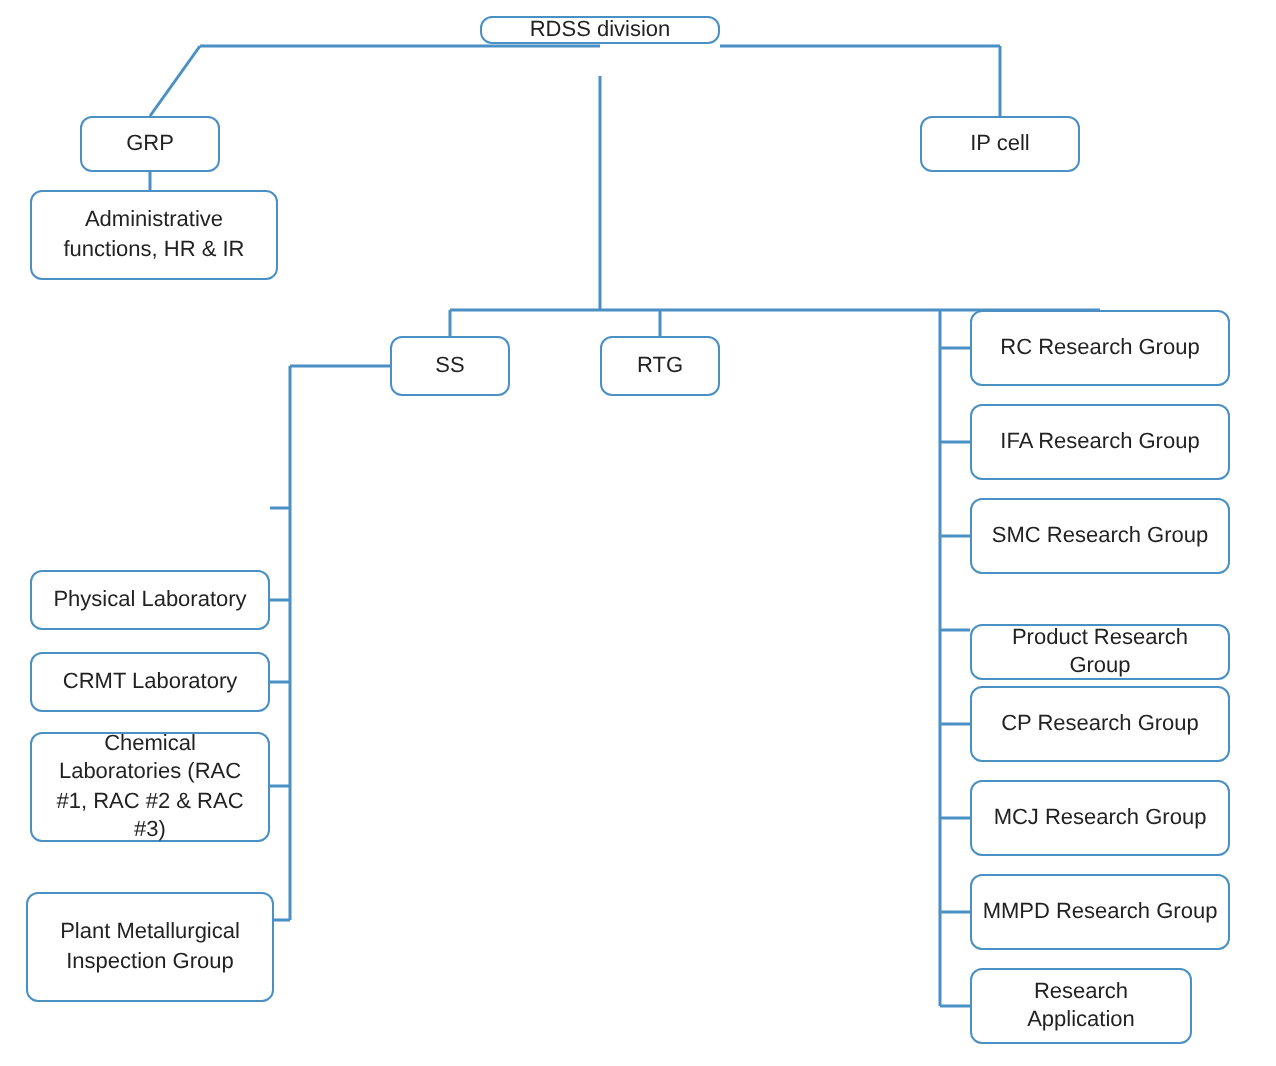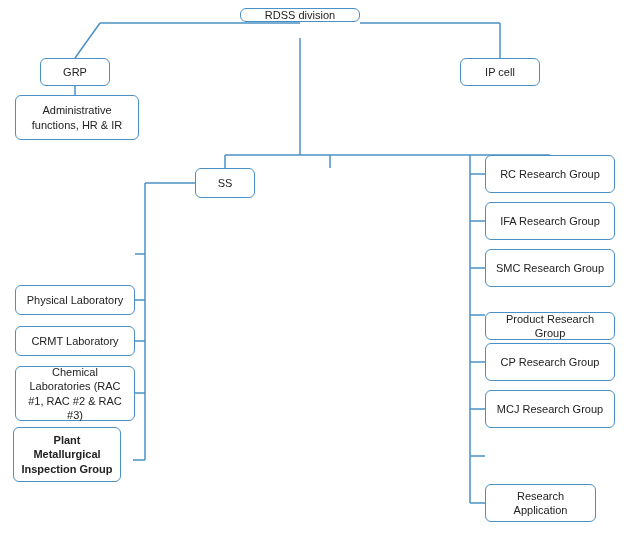--- a/index.html
+++ b/index.html
@@ -92,24 +92,26 @@
     <line x1="145" y1="393" x2="135" y2="393" stroke="#4a90c4" stroke-width="1.5"></line>
 
     <line x1="145" y1="460" x2="133" y2="460" stroke="#4a90c4" stroke-width="1.5"></line>
   </svg>
 
   <div class="node" style="left:240px;top:8px;width:120px;height:14px;">RDSS division</div>
   <div class="node" style="left:40px;top:58px;width:70px;height:28px;">GRP</div>
   <div class="node" style="left:15px;top:95px;width:124px;height:45px;">Administrative functions, HR &amp; IR</div>
   <div class="node" style="left:460px;top:58px;width:80px;height:28px;">IP cell</div>
   <div class="node" style="left:195px;top:168px;width:60px;height:30px;">SS</div>
+  <div class="node" style="left:300px;top:168px;width:60px;height:30px;">RTG</div>
   <div class="node" style="left:15px;top:285px;width:120px;height:30px;">Physical Laboratory</div>
   <div class="node" style="left:15px;top:326px;width:120px;height:30px;">CRMT Laboratory</div>
   <div class="node" style="left:15px;top:366px;width:120px;height:55px;">Chemical Laboratories (RAC #1, RAC #2 &amp; RAC #3)</div>
-  <div class="node" style="left:13px;top:427px;width:108px;height:55px;font-weight:bold;">Plant Metallurgical Inspection Group</div>
+  <div class="node" style="left:13px;top:446px;width:124px;height:55px;">Plant Metallurgical Inspection Group</div>
   <div class="node" style="left:485px;top:155px;width:130px;height:38px;">RC Research Group</div>
   <div class="node" style="left:485px;top:202px;width:130px;height:38px;">IFA Research Group</div>
   <div class="node" style="left:485px;top:249px;width:130px;height:38px;">SMC Research Group</div>
   <div class="node" style="left:485px;top:312px;width:130px;height:28px;">Product Research Group</div>
   <div class="node" style="left:485px;top:390px;width:130px;height:38px;">MCJ Research Group</div>
   <div class="node" style="left:485px;top:343px;width:130px;height:38px;">CP Research Group</div>
+  <div class="node" style="left:485px;top:437px;width:130px;height:38px;">MMPD Research Group</div>
   <div class="node" style="left:485px;top:484px;width:111px;height:38px;">Research Application</div>
 </div>
 
 </body></html>

